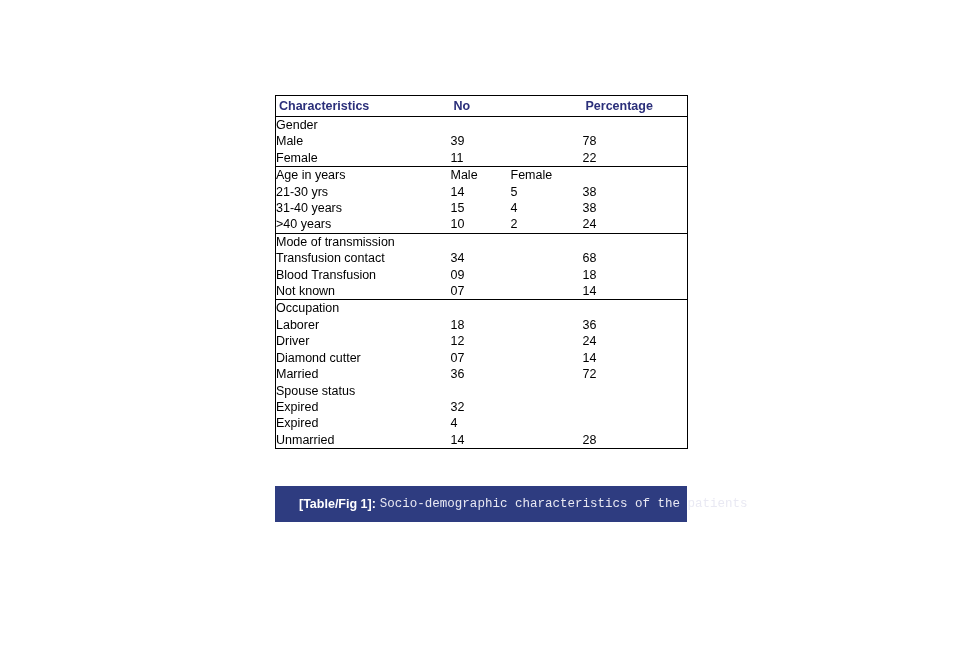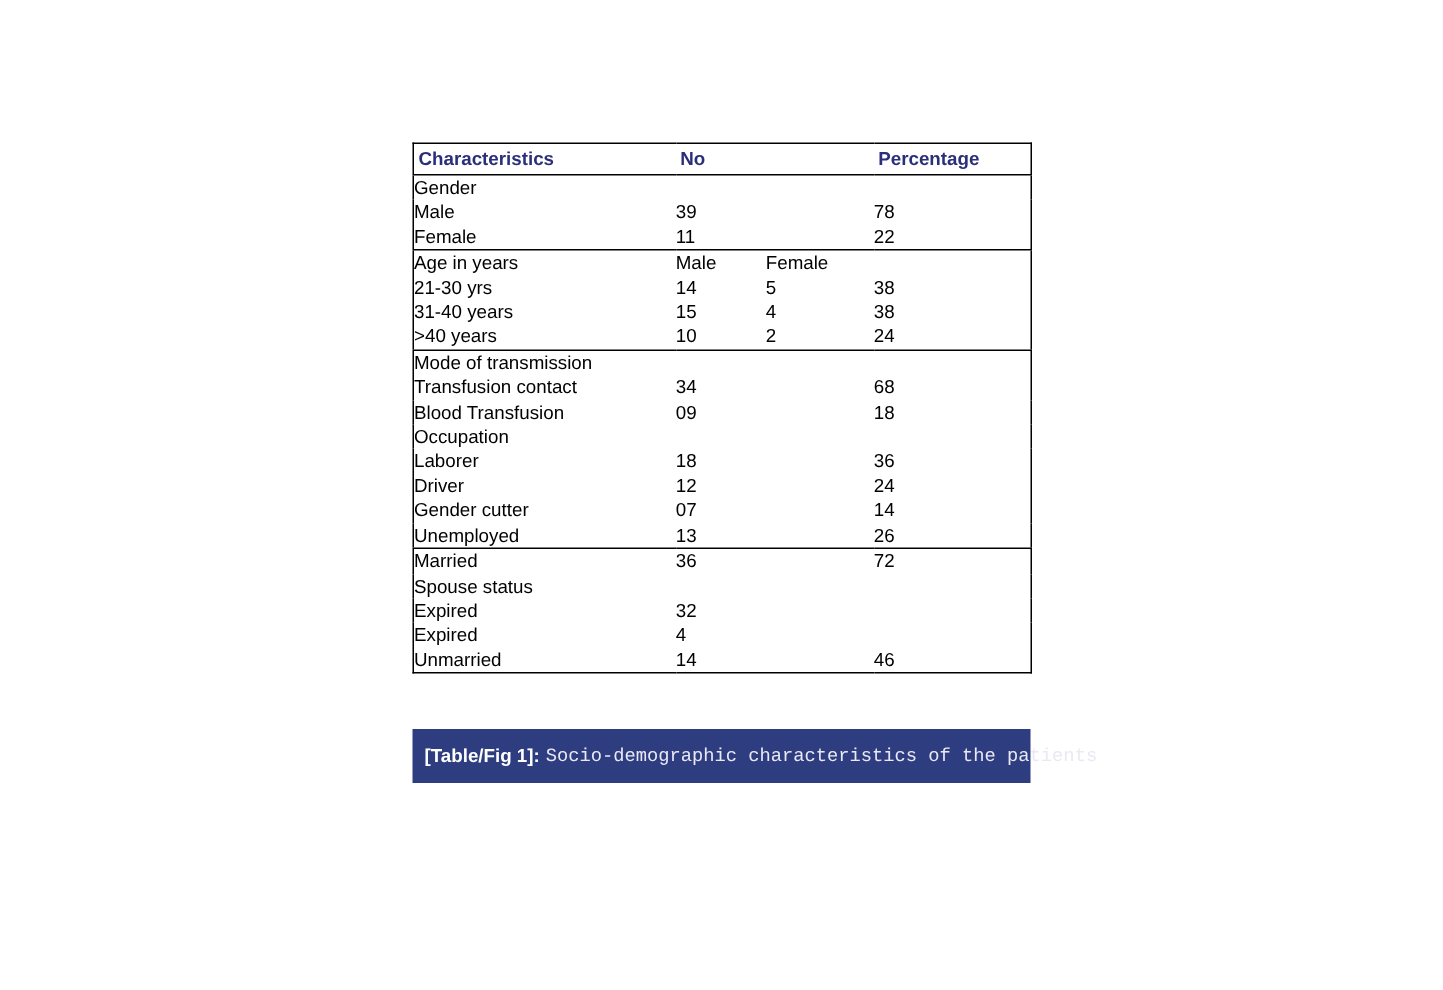--- a/index.html
+++ b/index.html
@@ -95,21 +95,21 @@
     left: 275px;
     top: 486px;
     width: 412px;
     height: 36px;
     background: #2e3c80;
     color: #ffffff;
     font-size: 12.5px;
     display: flex;
     align-items: center;
     box-sizing: border-box;
-    padding-left: 8px;
+    padding-left: 24px;
   }
   #caption .cap-label {
     font-weight: bold;
     color: #ffffff;
     margin-right: 4px;
     white-space: nowrap;
   }
   #caption .cap-text {
     color: #e9e9f3;
     white-space: nowrap;
@@ -180,45 +180,45 @@
       <tr>
         <td class="cell indent2">Transfusion contact</td>
         <td class="cell col-no">34</td>
         <td class="cell col-pct">68</td>
       </tr>
       <tr>
         <td class="cell indent2">Blood Transfusion</td>
         <td class="cell col-no">09</td>
         <td class="cell col-pct">18</td>
       </tr>
+      <tr class="group-end">
+        <td class="cell indent2">Not known</td>
+        <td class="cell col-no">07</td>
+        <td class="cell col-pct">14</td>
+      </tr>
 
       <tr>
         <td class="cell indent1">Occupation</td>
         <td class="cell col-no"></td>
         <td class="cell col-pct"></td>
       </tr>
       <tr>
         <td class="cell indent2">Laborer</td>
         <td class="cell col-no">18</td>
         <td class="cell col-pct">36</td>
       </tr>
       <tr>
         <td class="cell indent2">Driver</td>
         <td class="cell col-no">12</td>
         <td class="cell col-pct">24</td>
       </tr>
       <tr>
-        <td class="cell indent2">Gender cutter</td>
+        <td class="cell indent2">Diamond cutter</td>
         <td class="cell col-no">07</td>
         <td class="cell col-pct">14</td>
-      </tr>
-      <tr class="group-end">
-        <td class="cell indent2">Unemployed</td>
-        <td class="cell col-no">13</td>
-        <td class="cell col-pct">26</td>
       </tr>
 
       <tr>
         <td class="cell indent1">Married</td>
         <td class="cell col-no">36</td>
         <td class="cell col-pct">72</td>
       </tr>
       <tr>
         <td class="cell indent1">Spouse status</td>
         <td class="cell col-no"></td>
@@ -230,21 +230,21 @@
         <td class="cell col-pct"></td>
       </tr>
       <tr>
         <td class="cell indent3">Expired</td>
         <td class="cell col-no">4</td>
         <td class="cell col-pct"></td>
       </tr>
       <tr>
         <td class="cell indent3">Unmarried</td>
         <td class="cell col-no">14</td>
-        <td class="cell col-pct">46</td>
+        <td class="cell col-pct">28</td>
       </tr>
     </tbody>
   </table>
 </div>
 
 <div id="caption">
   <span class="cap-label">[Table/Fig 1]:</span>
   <span class="cap-text">Socio-demographic characteristics of the patients</span>
 </div>
 

